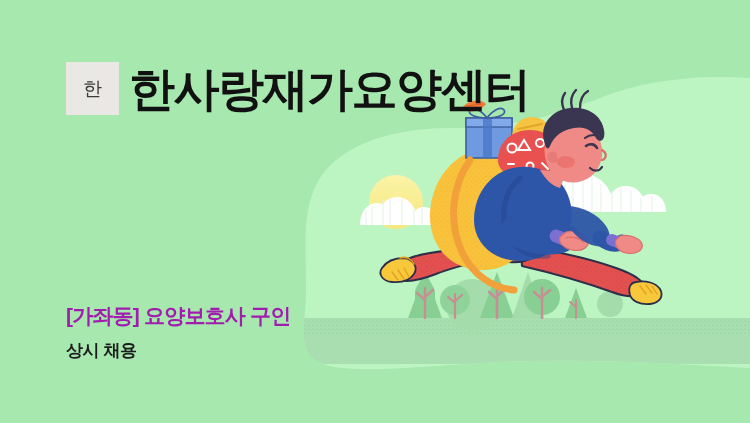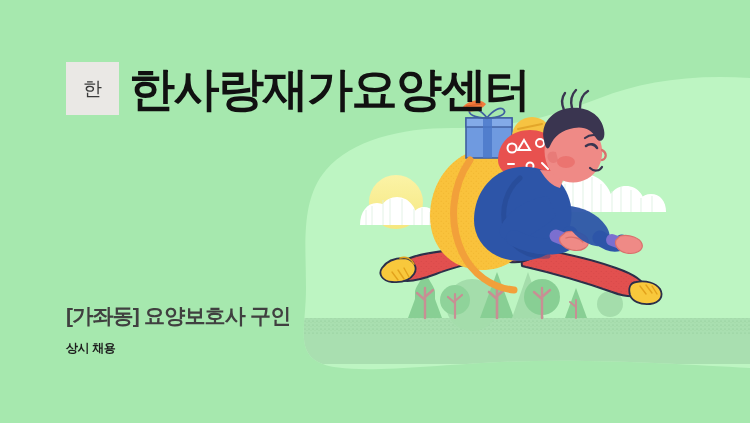--- a/index.html
+++ b/index.html
@@ -58,28 +58,28 @@
   }
   #footer-text {
     position: absolute;
     left: 66px;
     top: 303px;
     z-index: 5;
   }
   #job-title {
     font-size: 21px;
     font-weight: bold;
-    color: #404040;
+    color: #a21caf;
     letter-spacing: -0.8px;
     line-height: 1.25;
     white-space: nowrap;
   }
   #job-status {
     margin-top: 12px;
-    font-size: 12px;
+    font-size: 17px;
     font-weight: bold;
     color: #1d1d1d;
     letter-spacing: -0.4px;
     line-height: 1.2;
     white-space: nowrap;
   }
 </style>
 </head>
 <body>
 

